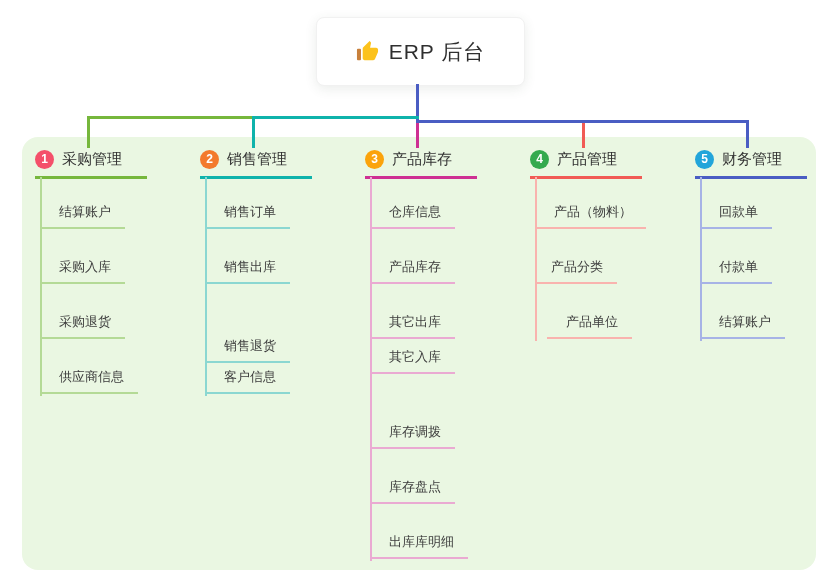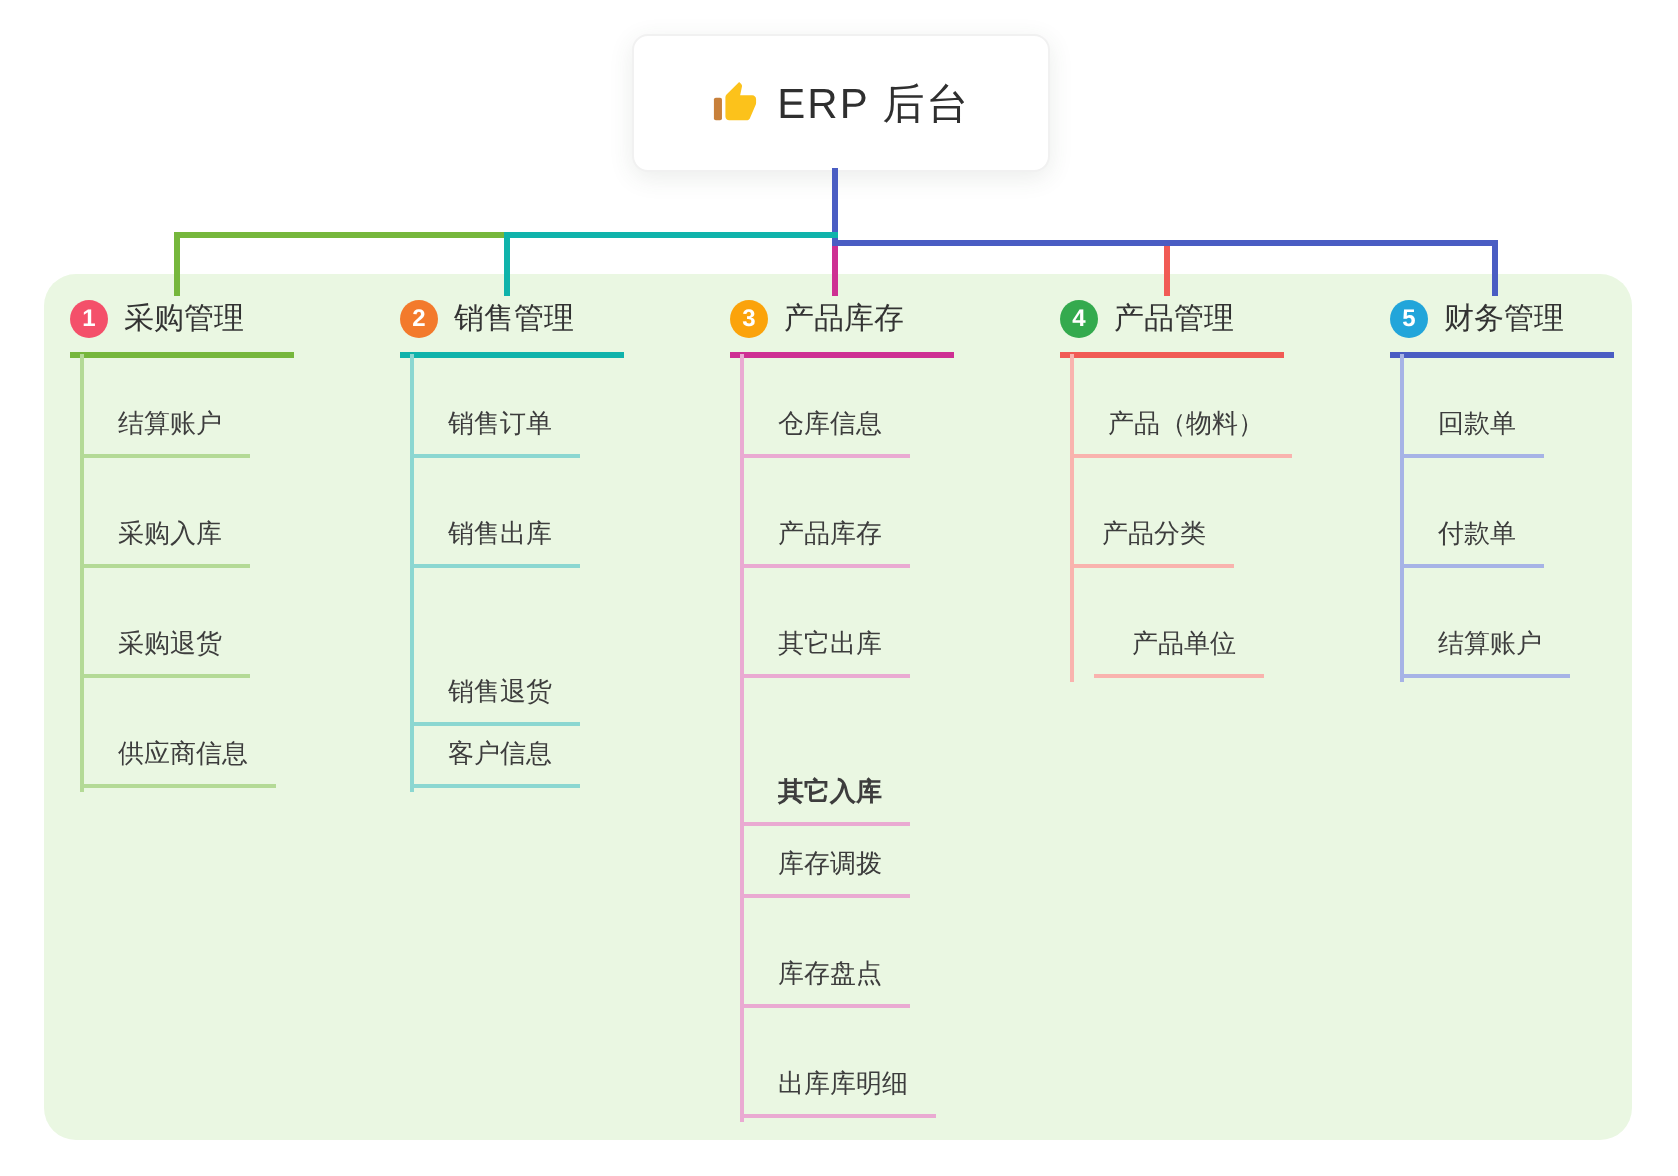--- a/index.html
+++ b/index.html
@@ -68,21 +68,21 @@
       <div class="subtopic" style="left: 205px; top: 308px; border-bottom-color: rgb(139, 215, 209); margin-top: 28px;">销售退货</div>
       <div class="subtopic" style="left: 205px; top: 367px; border-bottom-color: rgb(139, 215, 209);">客户信息</div>
       <div class="topic" style="left: 365px; top: 147px; border-bottom-color: rgb(206, 48, 147);">
         <span class="badge" style="background: rgb(251, 163, 11);">3</span>
         <span class="topic-label">产品库存</span>
       </div>
       <div class="spine" style="left: 370px; top: 177px; height: 384px; background: rgb(234, 170, 210);"></div>
       <div class="subtopic" style="left: 370px; top: 202px; border-bottom-color: rgb(234, 170, 210);">仓库信息</div>
       <div class="subtopic" style="left: 370px; top: 257px; border-bottom-color: rgb(234, 170, 210);">产品库存</div>
       <div class="subtopic" style="left: 370px; top: 312px; border-bottom-color: rgb(234, 170, 210);">其它出库</div>
-      <div class="subtopic" style="left: 370px; top: 386px; border-bottom-color: rgb(234, 170, 210); font-weight: bold;">其它入库</div>
+      <div class="subtopic" style="left: 370px; top: 347px; border-bottom-color: rgb(234, 170, 210);">其它入库</div>
       <div class="subtopic" style="left: 370px; top: 422px; border-bottom-color: rgb(234, 170, 210);">库存调拨</div>
       <div class="subtopic" style="left: 370px; top: 477px; border-bottom-color: rgb(234, 170, 210);">库存盘点</div>
       <div class="subtopic" style="left: 370px; top: 532px; border-bottom-color: rgb(234, 170, 210);">出库库明细</div>
       <div class="topic" style="left: 530px; top: 147px; border-bottom-color: rgb(241, 91, 85);">
         <span class="badge" style="background: rgb(52, 170, 78);">4</span>
         <span class="topic-label">产品管理</span>
       </div>
       <div class="spine" style="left: 535px; top: 177px; height: 164px; background: rgb(249, 179, 174);"></div>
       <div class="subtopic" style="left: 535px; top: 202px; border-bottom-color: rgb(249, 179, 174);">产品（物料）</div>
       <div class="subtopic" style="left: 535px; top: 257px; border-bottom-color: rgb(249, 179, 174); padding-left: 16px;">产品分类</div>

